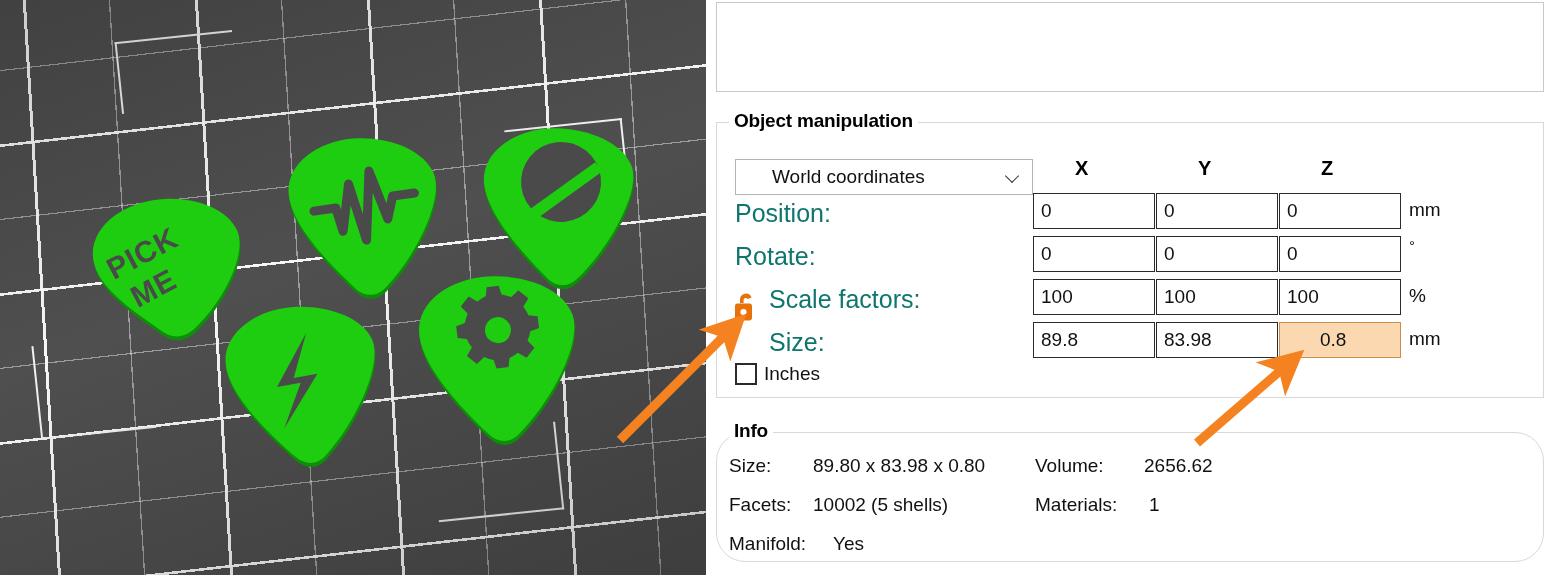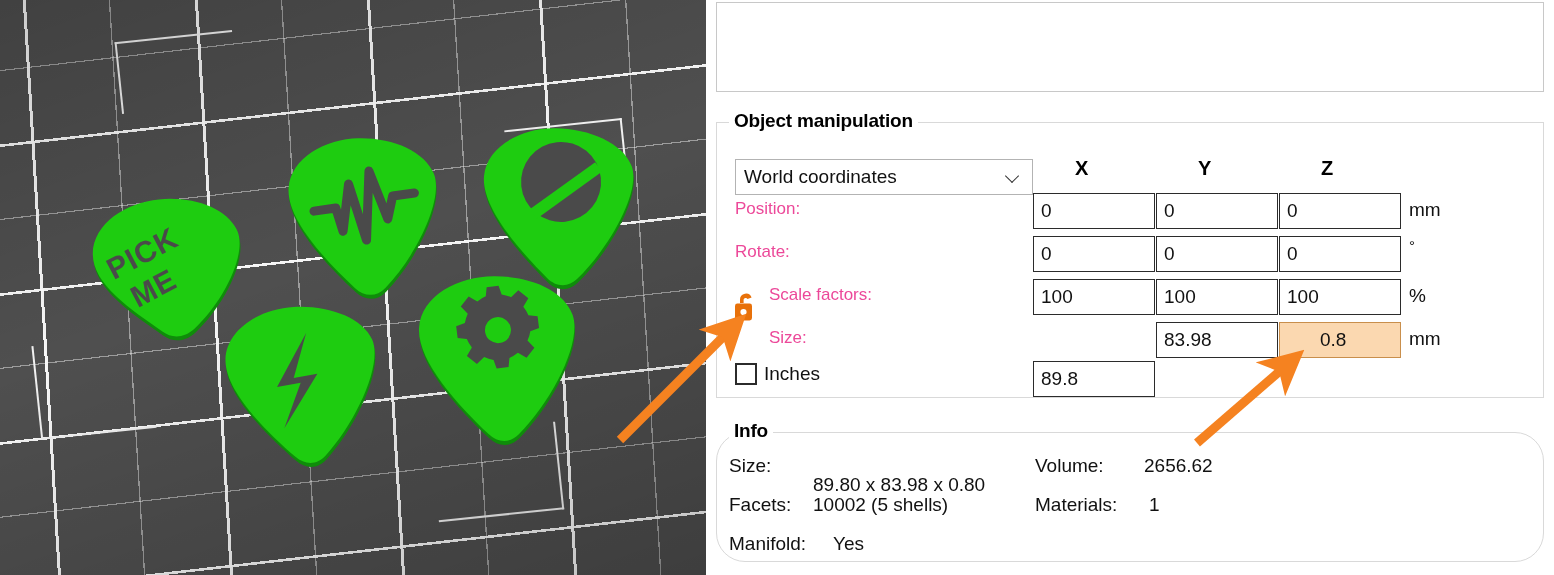--- a/index.html
+++ b/index.html
@@ -74,21 +74,21 @@
   .groupbox { position: absolute; border: 1px solid #d9d9d9; }
   .group-title {
     position: absolute; top: -13px; left: 12px;
     background: #fff; padding: 0 5px;
     font-size: 19px; font-weight: bold; letter-spacing: -.2px;
     white-space: nowrap;
   }
   #obj-group { left: 10px; top: 122px; width: 828px; height: 276px; }
   #info-group { left: 10px; top: 432px; width: 828px; height: 130px; border-radius: 29px; }
 
-  .lbl { position: absolute; font-size: 17px; color: #ec4899; white-space: nowrap; }
+  .lbl { position: absolute; font-size: 25px; color: #0f766e; white-space: nowrap; }
   .axis-lbl { position: absolute; font-size: 20px; font-weight: bold; color: #000; }
   .unit { position: absolute; font-size: 19px; color: #111; }
 
   .field {
     position: absolute;
     height: 36px;
     border: 1px solid #2b2b2b;
     background: #ffffff;
     font-size: 19px;
     color: #111;
@@ -97,21 +97,21 @@
     font-family: "Liberation Sans", sans-serif;
   }
   .field.highlight { background: #fbd8b0; border-color: #c98f4c; padding-left: 40px; }
 
   #coord-select {
     position: absolute; left: 18px; top: 36px; width: 298px; height: 36px;
     border: 1px solid #b3b3b3; background: #fff;
     display: flex; align-items: center; padding: 0 8px 0 8px;
     font-size: 19px; color: #111;
   }
-  #coord-select .sel-text { flex: 1; white-space: nowrap; }
+  #coord-select .sel-text { flex: 1; white-space: nowrap; margin-left: 28px; }
   .chev { width: 14px; height: 14px; position: relative; margin-right: 4px; }
   .chev::before {
     content: ""; position: absolute; left: 1px; top: 1px;
     width: 9px; height: 9px;
     border-right: 1.6px solid #333; border-bottom: 1.6px solid #333;
     transform: rotate(45deg);
   }
 
   #inches-row { position: absolute; left: 18px; top: 240px; display: flex; gap: 7px; }
   #inches-box { width: 22px; height: 22px; border: 2px solid #2b2b2b; background: #fff; }
@@ -236,36 +236,36 @@
 
       <div id="lock-icon">
         <svg width="30" height="34" viewBox="0 0 30 34">
           <path d="M9 12 V8.5 a6 6 0 0 1 11.6 -2.1 l-4.1 1.6 A2.1 2.1 0 0 0 12.6 8.5 V12 Z" fill="#e8710a"></path>
           <rect x="4" y="12.5" width="17" height="17" rx="2.4" fill="#e8710a"></rect>
           <circle cx="12.5" cy="21" r="3.1" fill="#ffffff"></circle>
         </svg>
       </div>
 
       <div class="lbl" style="left:52px; top:205px;">Size:</div>
-      <div class="field" style="left:316px; top:199px; width:122px;margin-top:39px;">89.8</div>
+      <div class="field" style="left:316px; top:199px; width:122px;">89.8</div>
       <div class="field" style="left:439px; top:199px; width:122px;">83.98</div>
       <div class="field highlight" style="left:562px; top:199px; width:122px;">0.8</div>
       <div class="unit" style="left:692px; top:205px;">mm</div>
 
       <div id="inches-row">
         <span id="inches-box"></span>
         <span id="inches-label">Inches</span>
       </div>
     </div>
 
     <div class="groupbox" id="info-group">
       <div class="group-title">Info</div>
 
       <div class="info-lbl" style="left:12px; top:22px;">Size:</div>
-      <div class="info-val" style="left:96px; top:22px;margin-top:19px;">89.80 x 83.98 x 0.80</div>
+      <div class="info-val" style="left:96px; top:22px;">89.80 x 83.98 x 0.80</div>
       <div class="info-lbl" style="left:318px; top:22px;">Volume:</div>
       <div class="info-val" style="left:427px; top:22px;">2656.62</div>
 
       <div class="info-lbl" style="left:12px; top:61px;">Facets:</div>
       <div class="info-val" style="left:96px; top:61px;">10002 (5 shells)</div>
       <div class="info-lbl" style="left:318px; top:61px;">Materials:</div>
       <div class="info-val" style="left:432px; top:61px;">1</div>
 
       <div class="info-lbl" style="left:12px; top:100px;">Manifold:</div>
       <div class="info-val" style="left:116px; top:100px;">Yes</div>

